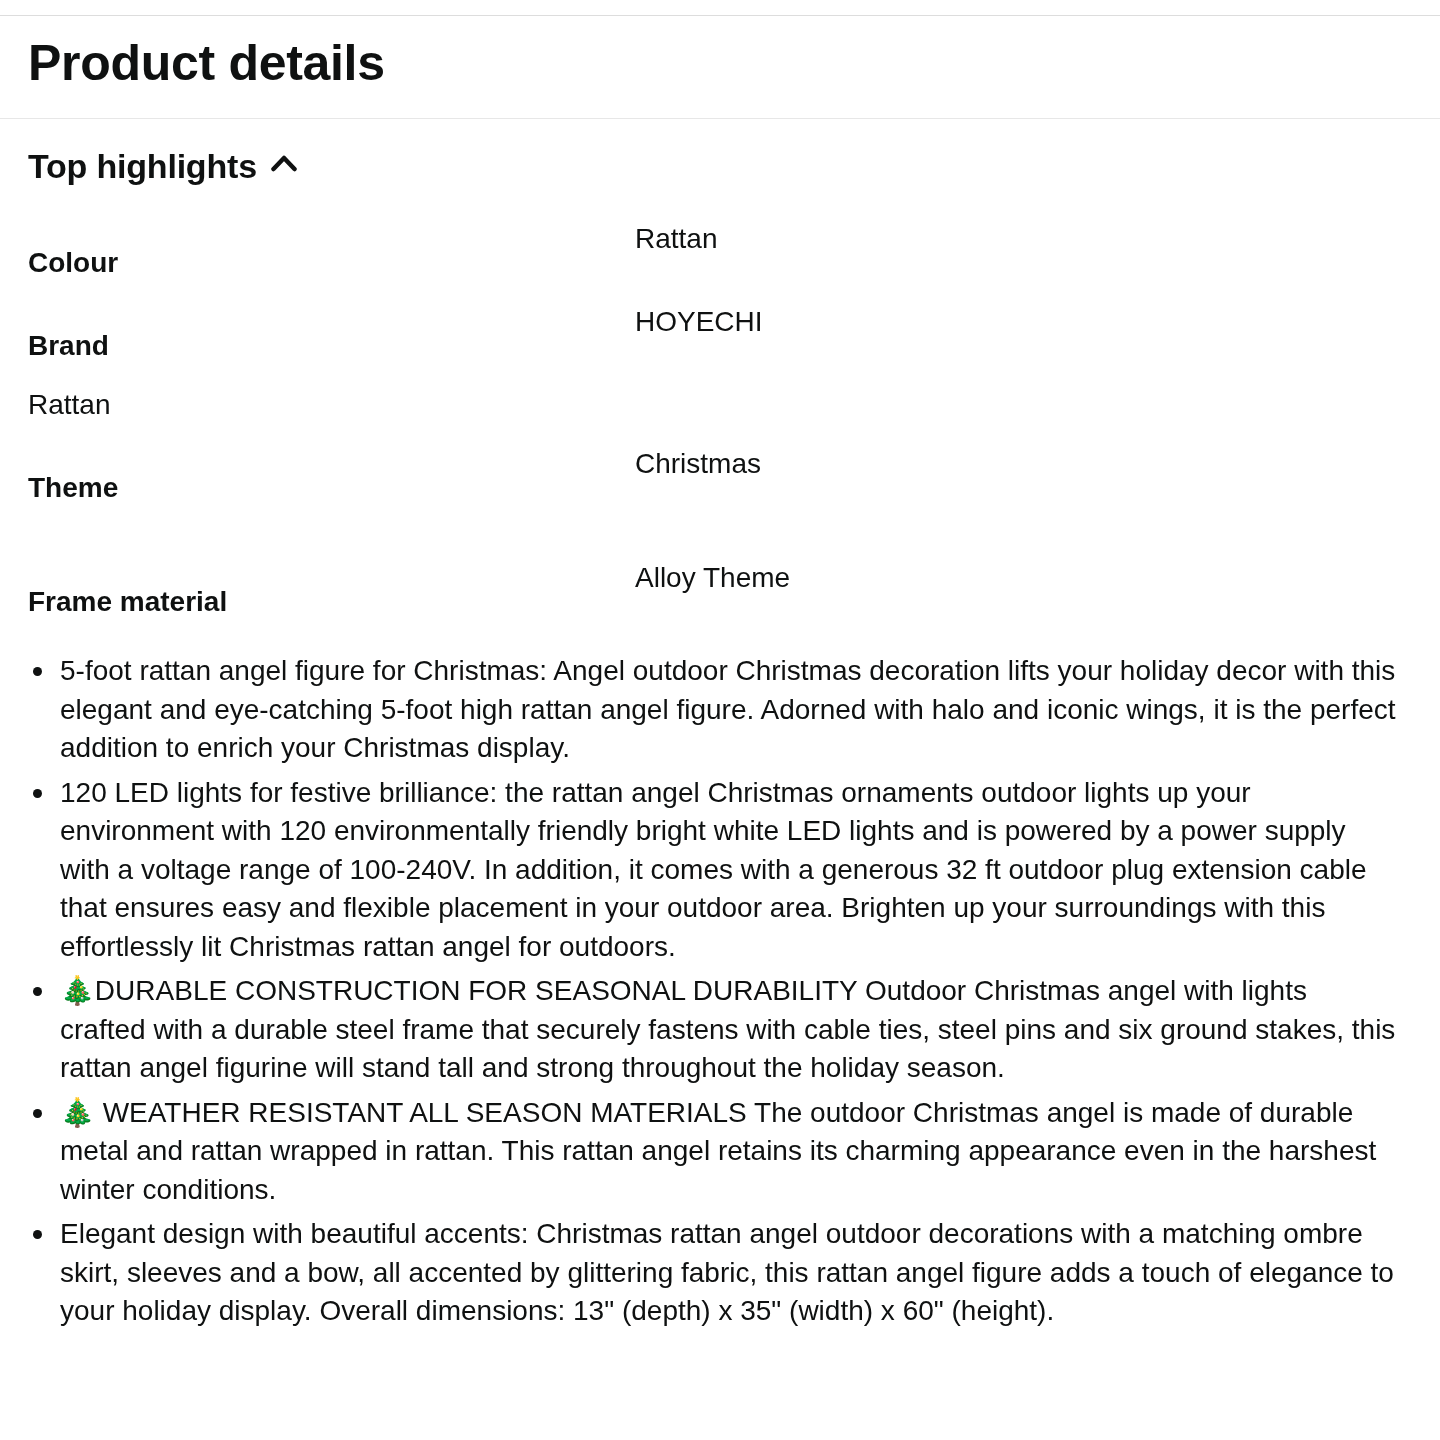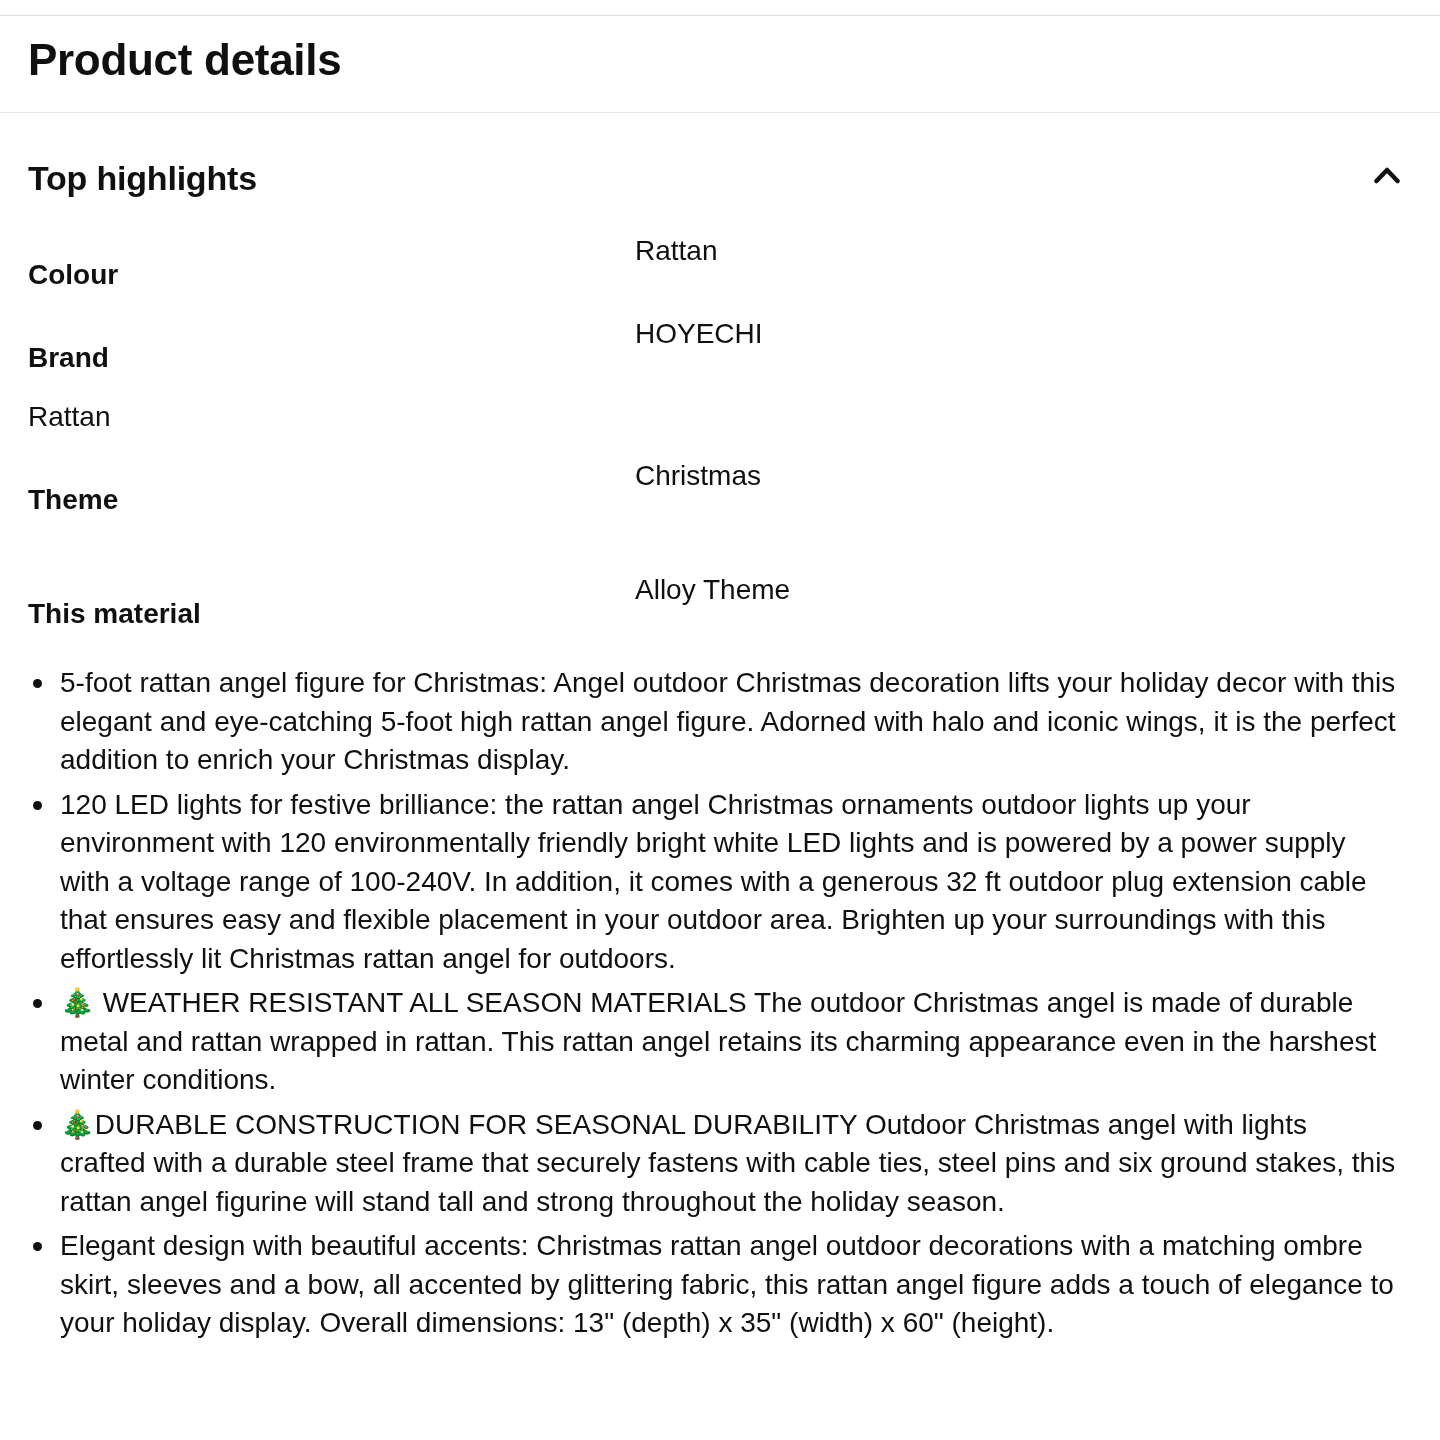--- a/index.html
+++ b/index.html
@@ -14,36 +14,35 @@
     font-family: "Liberation Sans", sans-serif;
     color: #0f1111;
     -webkit-font-smoothing: antialiased;
   }
   .top-rule {
     height: 1px;
     background: #dddddd;
     margin-top: 15px;
   }
   .page-title {
-    font-size: 44px;
+    font-size: 50px;
     font-weight: 700;
     line-height: 1;
     letter-spacing: -0.3px;
     margin: 22px 40px 16px 28px;
   }
   .divider {
     height: 1px;
     background: #e7e7e7;
     margin-top: 30px;
   }
   .section-header {
     display: flex;
     align-items: center;
-    justify-content: space-between;
-    margin-top: 48px;
+    margin-top: 30px;
     padding: 0 40px 0 28px;
   }
   .section-title {
     font-size: 34px;
     font-weight: 700;
     line-height: 1;
     letter-spacing: -0.2px;
     margin: 0;
   }
   .collapse-btn {
@@ -133,24 +132,24 @@
   <div class="attr-row">
     <div class="attr-value">Rattan</div>
   </div>
   <div class="attr-row">
     <div class="attr-label">Theme</div>
     <div class="attr-value">Christmas</div>
   </div>
   <div class="attr-row">
   </div>
   <div class="attr-row">
-    <div class="attr-label">This material</div>
+    <div class="attr-label">Frame material</div>
     <div class="attr-value">Alloy Theme</div>
   </div>
 </div>
 
 <ul class="bullet-list">
   <li>5-foot rattan angel figure for Christmas: Angel outdoor Christmas decoration lifts your holiday decor with this elegant and eye-catching 5-foot high rattan angel figure. Adorned with halo and iconic wings, it is the perfect addition to enrich your Christmas display.</li>
   <li>120 LED lights for festive brilliance: the rattan angel Christmas ornaments outdoor lights up your environment with 120 environmentally friendly bright white LED lights and is powered by a power supply with a voltage range of 100-240V. In addition, it comes with a generous 32 ft outdoor plug extension cable that ensures easy and flexible placement in your outdoor area. Brighten up your surroundings with this effortlessly lit Christmas rattan angel for outdoors.</li>
+  <li>🎄DURABLE CONSTRUCTION FOR SEASONAL DURABILITY Outdoor Christmas angel with lights crafted with a durable steel frame that securely fastens with cable ties, steel pins and six ground stakes, this rattan angel figurine will stand tall and strong throughout the holiday season.</li>
   <li>🎄 WEATHER RESISTANT ALL SEASON MATERIALS The outdoor Christmas angel is made of durable metal and rattan wrapped in rattan. This rattan angel retains its charming appearance even in the harshest winter conditions.</li>
-  <li>🎄DURABLE CONSTRUCTION FOR SEASONAL DURABILITY Outdoor Christmas angel with lights crafted with a durable steel frame that securely fastens with cable ties, steel pins and six ground stakes, this rattan angel figurine will stand tall and strong throughout the holiday season.</li>
   <li>Elegant design with beautiful accents: Christmas rattan angel outdoor decorations with a matching ombre skirt, sleeves and a bow, all accented by glittering fabric, this rattan angel figure adds a touch of elegance to your holiday display. Overall dimensions: 13" (depth) x 35" (width) x 60" (height).</li>
 </ul>
 
 </body></html>

